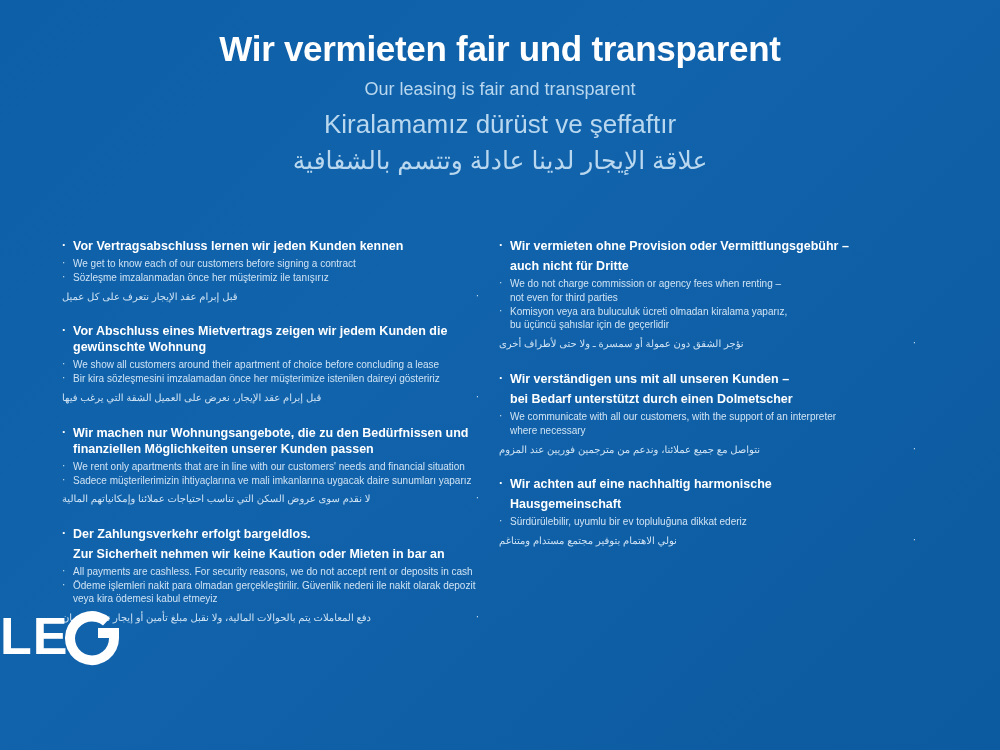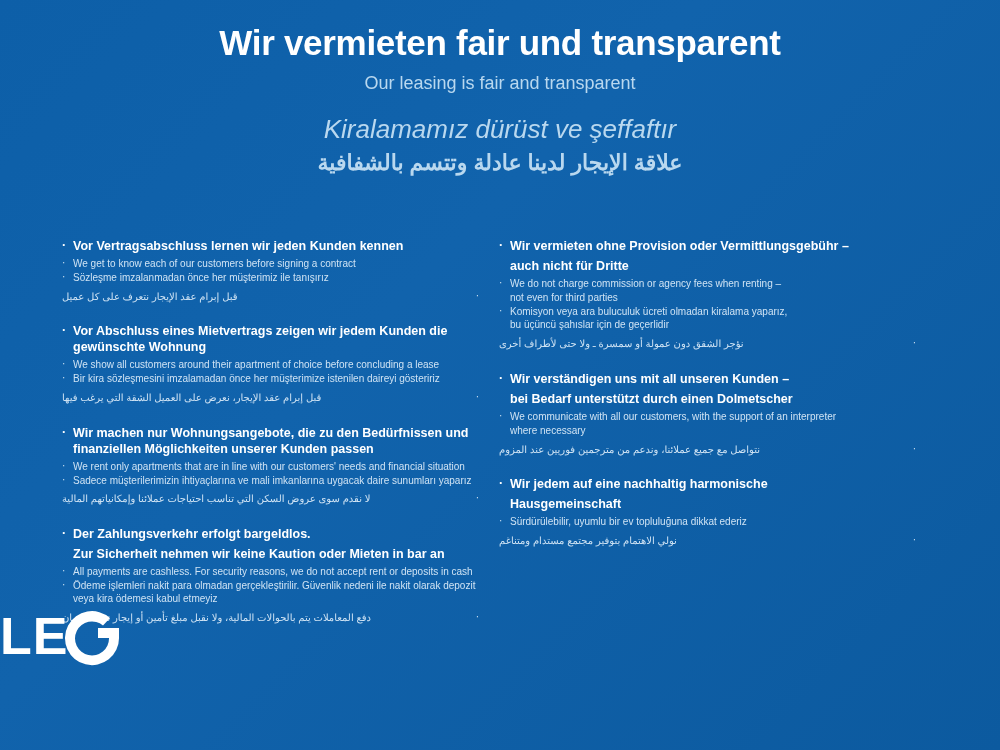--- a/index.html
+++ b/index.html
@@ -18,47 +18,46 @@
   .page {
     position: relative;
     width: 1000px;
     height: 750px;
     box-sizing: border-box;
   }
 
   
   .headings {
     text-align: center;
-    padding-top: 24px;
+    padding-top: 30px;
   }
   .title-de {
     font-size: 35px;
     font-weight: bold;
     letter-spacing: -0.3px;
     line-height: 1.1;
     color: #ffffff;
   }
   .title-en {
     font-size: 18px;
     font-weight: normal;
     color: #b9d8ef;
     margin-top: 10px;
     line-height: 1.15;
   }
   .title-tr {
     font-size: 26px;
     font-weight: normal;
     color: #b9d8ef;
-    margin-top: 22px;
+    margin-top: 11px;
     line-height: 1.15;
-    font-style: italic;
   }
   .title-ar {
-    font-size: 22px;
-    font-weight: bold;
+    font-size: 25px;
+    font-weight: normal;
     color: #b9d8ef;
     margin-top: 4px;
     direction: rtl;
     line-height: 1.3;
   }
 
   
   .columns {
     position: absolute;
     top: 238px;
@@ -190,21 +189,21 @@
 
       <div class="block">
         <div class="line de">Wir verständigen uns mit all unseren Kunden –</div>
         <div class="line de nobullet">bei Bedarf unterstützt durch einen Dolmetscher</div>
         <div class="line en">We communicate with all our customers, with the support of an interpreter</div>
         <div class="line en nobullet">where necessary</div>
         <div class="line ar">نتواصل مع جميع عملائنا، وندعم من مترجمين فوريين عند المزوم</div>
       </div>
 
       <div class="block">
-        <div class="line de">Wir jedem auf eine nachhaltig harmonische</div>
+        <div class="line de">Wir achten auf eine nachhaltig harmonische</div>
         <div class="line de nobullet">Hausgemeinschaft</div>
         <div class="line tr">Sürdürülebilir, uyumlu bir ev topluluğuna dikkat ederiz</div>
         <div class="line ar">نولي الاهتمام بتوفير مجتمع مستدام ومتناغم</div>
       </div>
 
     </div>
   </div>
 
   <div class="logo">
     <svg width="120" height="60" viewBox="0 0 120 60">

